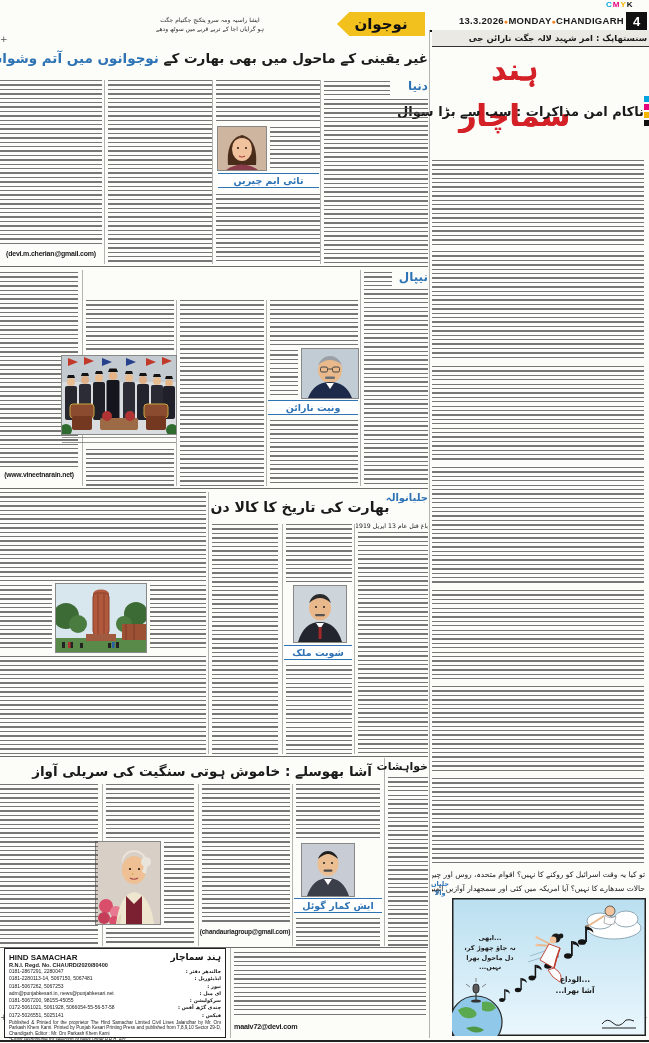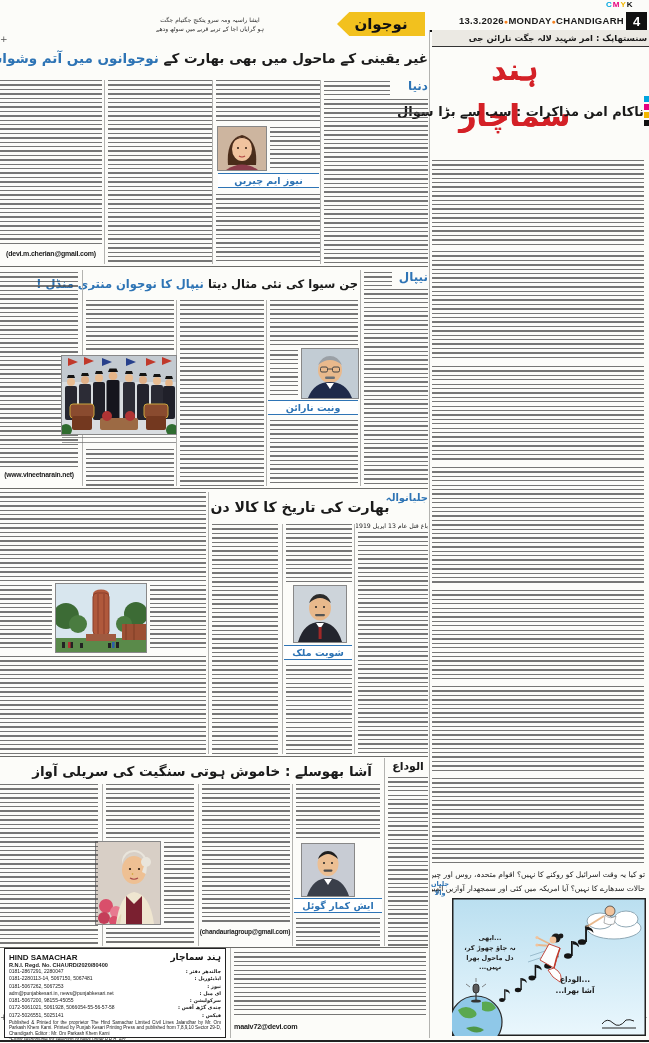--- a/index.html
+++ b/index.html
@@ -98,33 +98,29 @@
       <path d="M10 38 Q8 12 24 8 Q40 12 38 38 Z" fill="#4a2c1a"></path>
       <ellipse cx="24" cy="22" rx="10" ry="12" fill="#f0c39e"></ellipse>
       <path d="M14 16 Q24 6 34 16 Q30 10 24 10 Q18 10 14 16Z" fill="#3a2014"></path>
       <circle cx="20" cy="21" r="1" fill="#2b1a10"></circle>
         <circle cx="28" cy="21" r="1" fill="#2b1a10"></circle>
       <path d="M21 29 Q24 31 27 29" stroke="#b04040" stroke-width="1.2" fill="none"></path>
       <path d="M8 43 Q24 32 40 43 Z" fill="#8a3b4a"></path>
     </svg>
   </div>
   <div class="abs tx" style="left:270px;top:127px;width:50px;height:43px;"></div>
-  <div class="abs urdu namebar" style="left:218px;top:173px;width:101px;">نیوز ایم چیریں</div>
+  <div class="abs urdu namebar" style="left:218px;top:173px;width:101px;">تائی ایم چیریں</div>
   <div class="abs tx" style="left:216px;top:194px;width:104px;height:70px;"></div>
 
   <div class="abs tx" style="left:108px;top:80px;width:104px;height:184px;"></div>
   <div class="abs tx" style="left:0;top:80px;width:102px;height:166px;"></div>
   <div class="abs em" style="left:0;top:250px;width:102px;font-size:7px;">(devi.m.cherian@gmail.com)</div>
 
   <div class="hl" style="left:0;top:266px;width:428px;"></div>
 
-  <div class="abs urdu hx" style="left:84px;top:272px;width:274px;font-size:11.5px;line-height:2.1;">
-    <span>جن سیوا کی نئی مثال دیتا</span>
-    <span class="blue">نیپال کا نوجوان منتری منڈل !</span>
-  </div>
 
   <div class="vl" style="left:360px;top:270px;height:216px;"></div>
   <div class="abs urdu drop" style="left:394px;top:271px;width:34px;">نیپال</div>
   <div class="abs tx" style="left:364px;top:272px;width:28px;height:14px;"></div>
   <div class="abs tx" style="left:364px;top:289px;width:64px;height:197px;"></div>
 
   <div class="vl" style="left:82px;top:270px;height:216px;"></div>
   <div class="abs tx" style="left:0;top:272px;width:78px;height:196px;"></div>
   <div class="abs em" style="left:0;top:471px;width:78px;font-size:6.8px;">(www.vineetnarain.net)</div>
 
@@ -275,21 +271,21 @@
     </svg>
   </div>
   <div class="abs urdu namebar" style="left:284px;top:645px;width:68px;">شویت ملک</div>
   <div class="abs tx" style="left:286px;top:665px;width:66px;height:89px;"></div>
   <div class="abs tx" style="left:212px;top:524px;width:66px;height:230px;"></div>
 
   <div class="hl" style="left:0;top:756px;width:428px;"></div>
 
   <div class="abs urdu hx" style="left:24px;top:759px;width:356px;font-size:13.5px;line-height:1.8;">آشا بھوسلے : خاموش ہوتی سنگیت کی سریلی آواز</div>
   <div class="vl" style="left:384px;top:758px;height:188px;"></div>
-  <div class="abs urdu" style="left:388px;top:760px;width:40px;font-weight:bold;font-size:11px;text-align:center;">الوداع</div>
+  <div class="abs urdu" style="left:388px;top:760px;width:40px;font-weight:bold;font-size:11px;text-align:center;">خواہشات</div>
   <div class="abs tx" style="left:388px;top:777px;width:40px;height:169px;"></div>
 
   <div class="vl" style="left:102px;top:784px;height:162px;"></div>
   <div class="vl" style="left:198px;top:784px;height:162px;"></div>
   <div class="vl" style="left:292px;top:784px;height:162px;"></div>
 
   <div class="abs tx" style="left:296px;top:784px;width:84px;height:56px;"></div>
   <div class="abs photo" style="left:302px;top:844px;width:52px;height:52px;">
     <svg width="52" height="52" viewBox="0 0 52 52">
       <rect width="52" height="52" fill="#c8ccd4"></rect>

